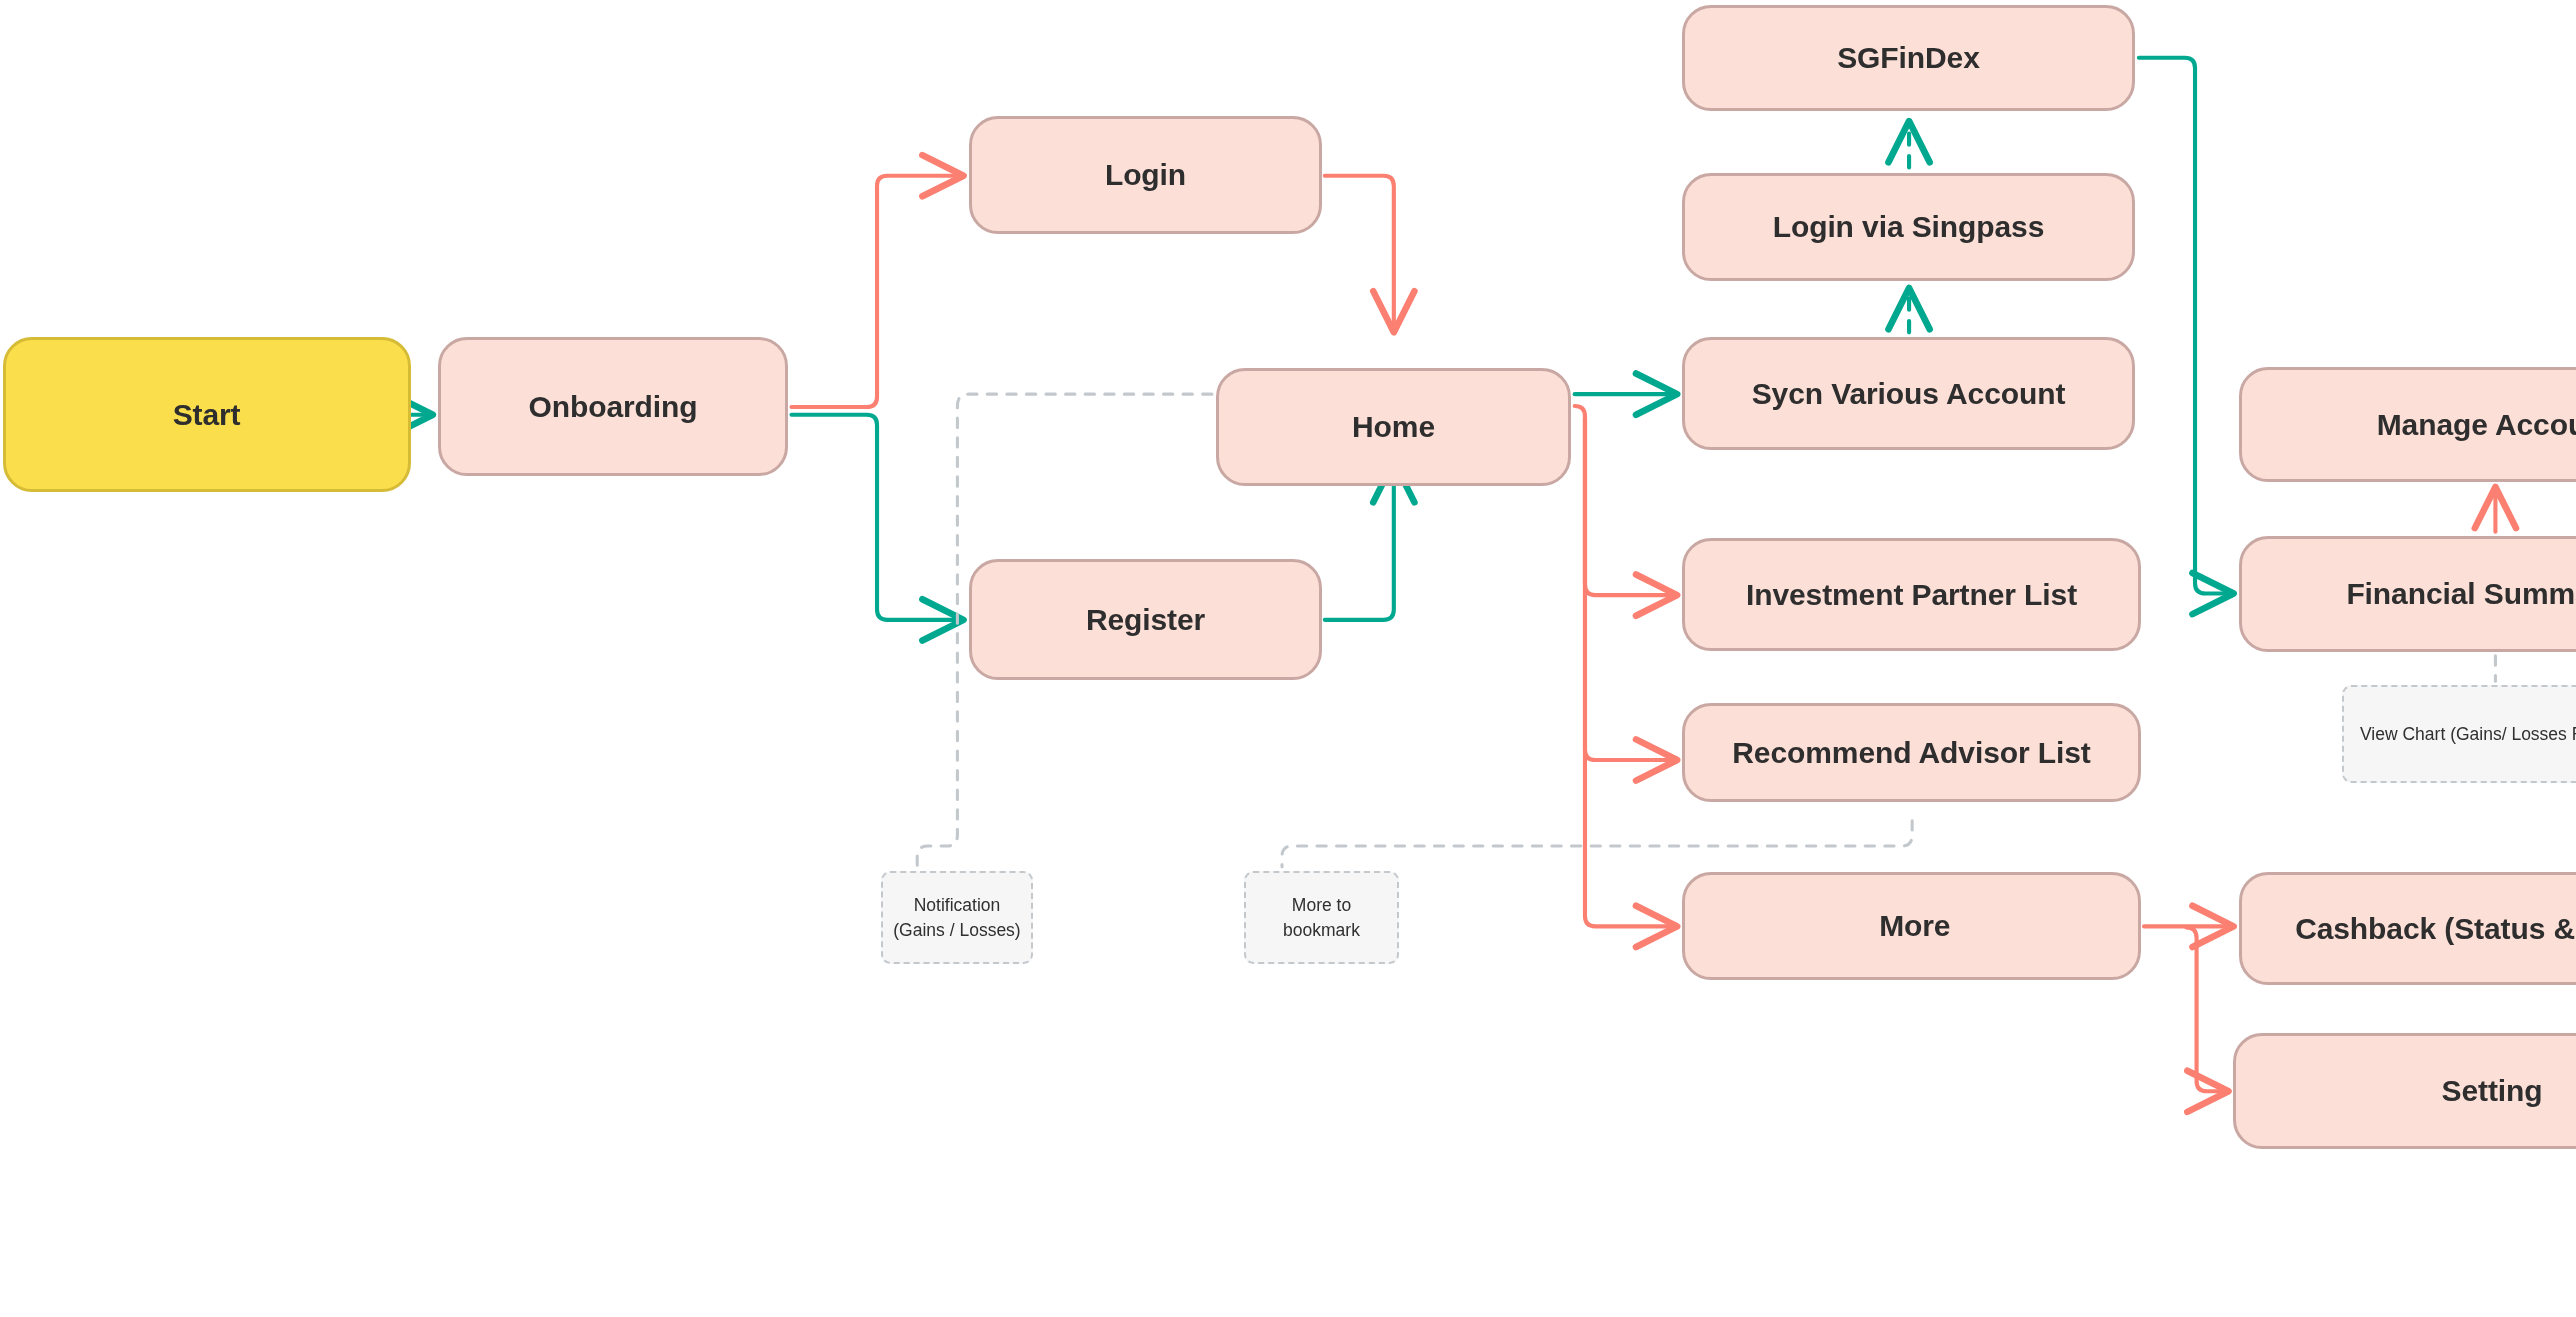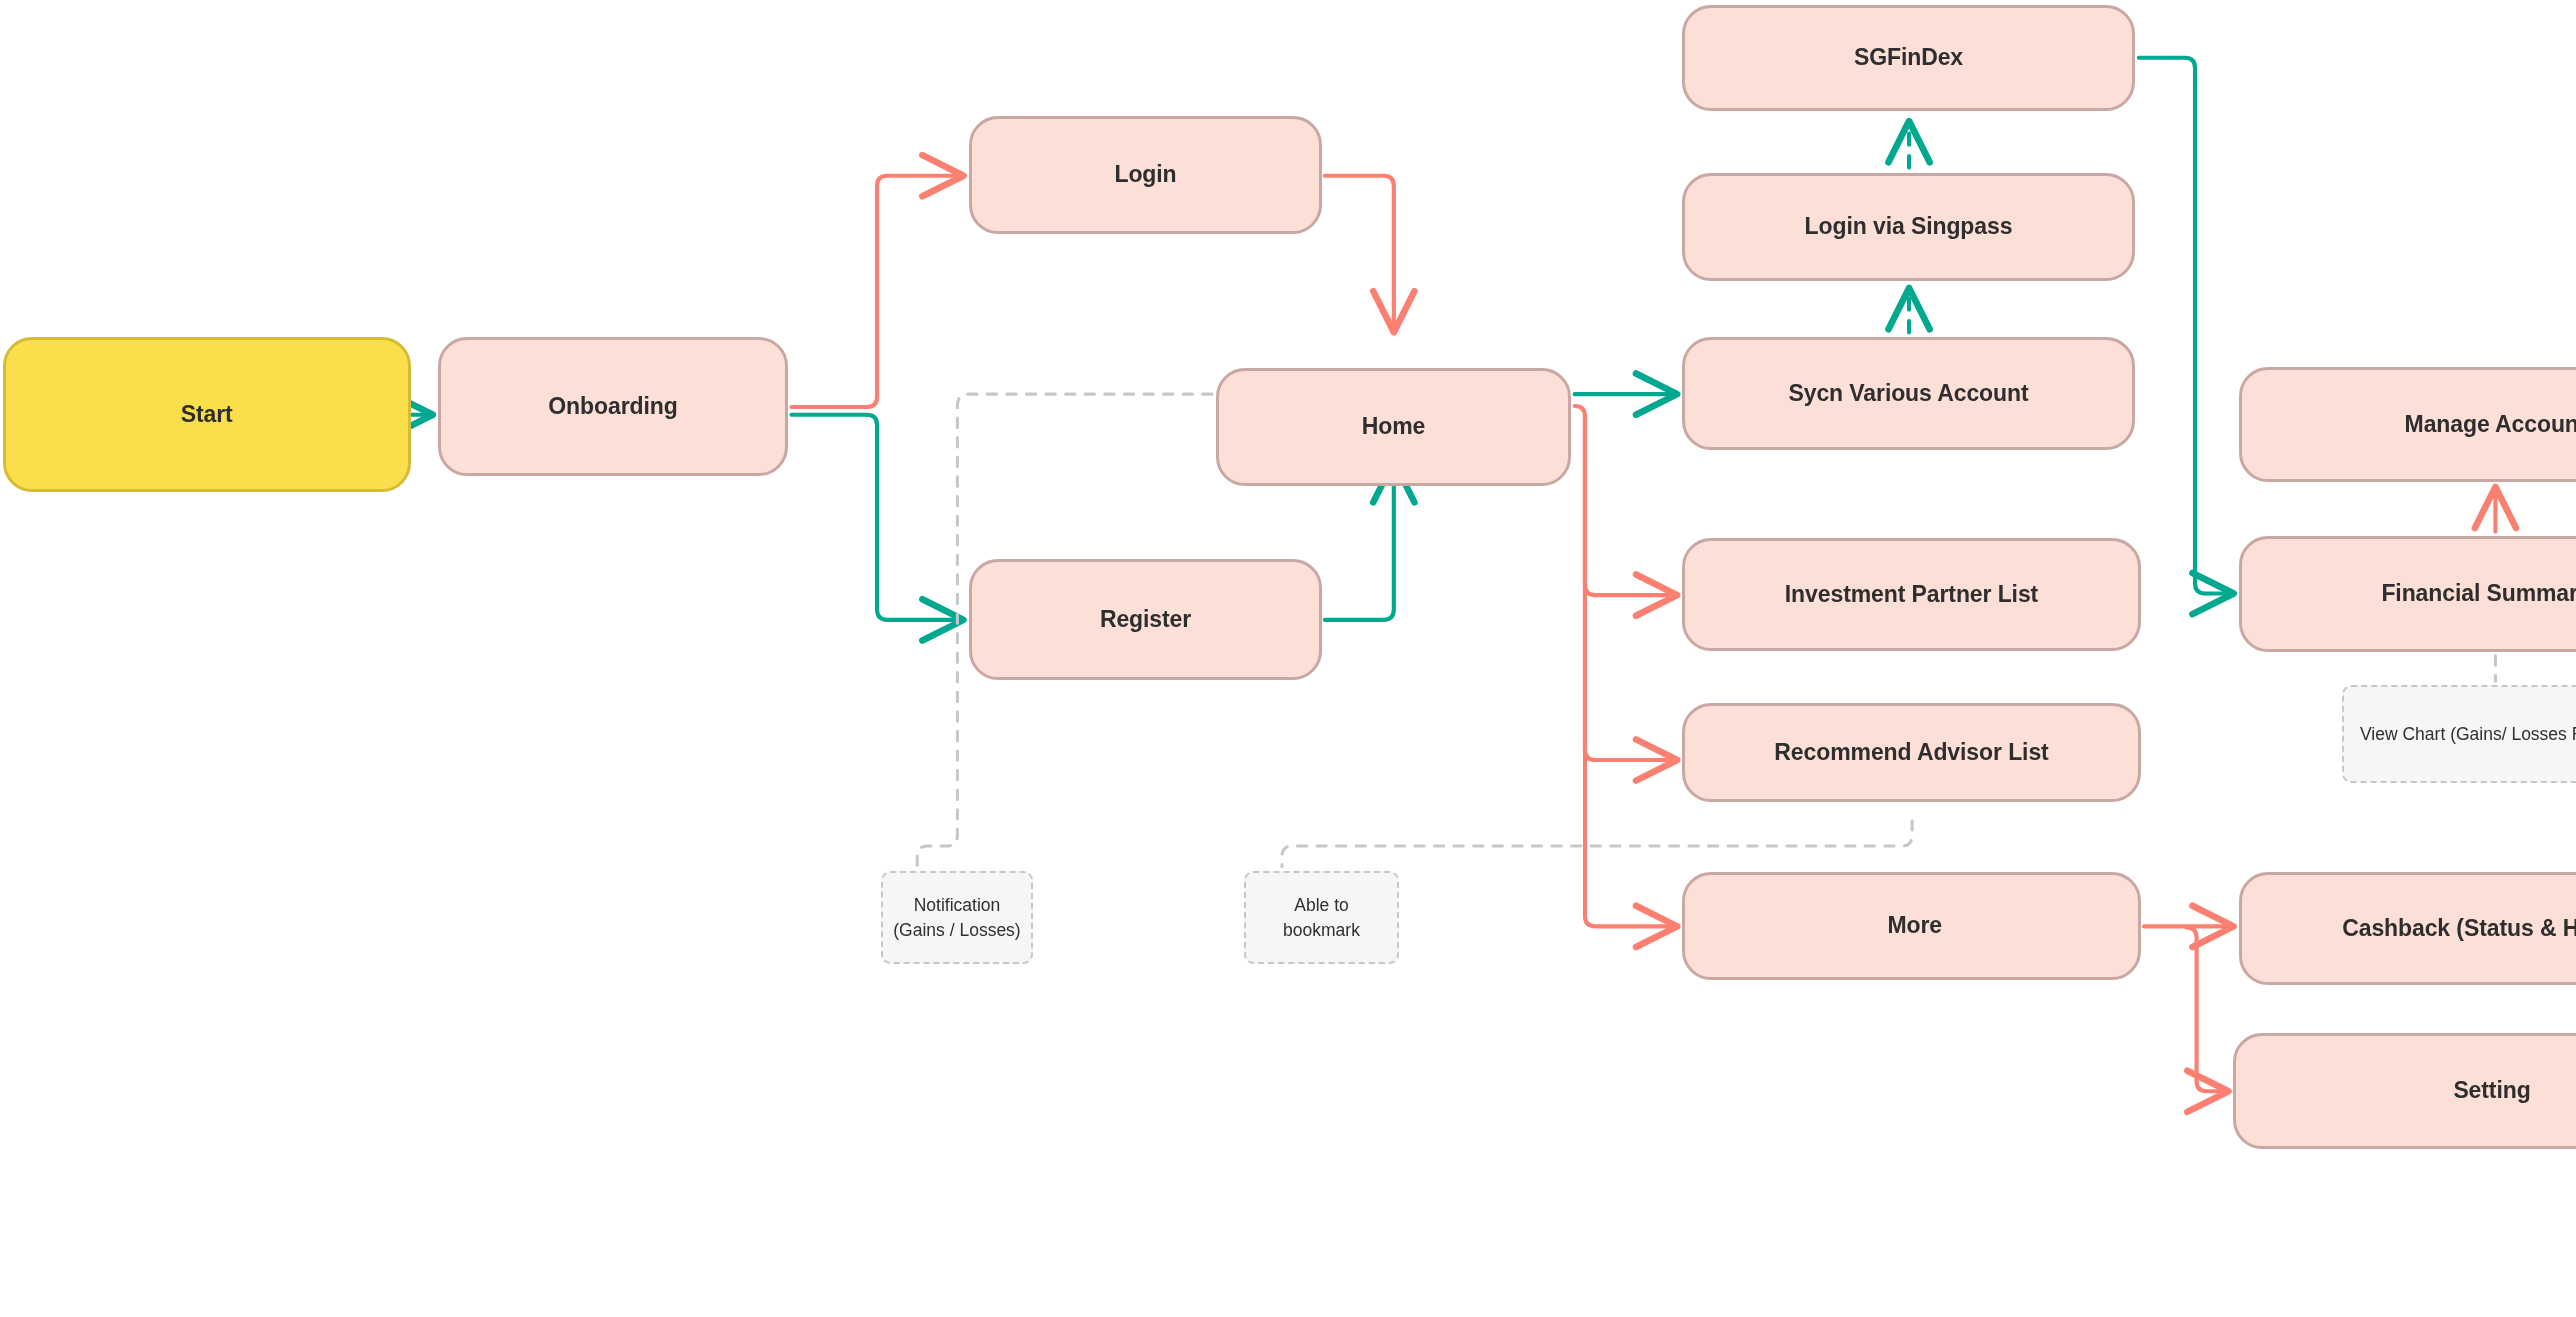--- a/index.html
+++ b/index.html
@@ -11,21 +11,21 @@
   .node{
     position:absolute;
     box-sizing:border-box;
     display:flex;align-items:center;justify-content:center;
     text-align:center;
     border-radius:29px;
     border:3.6px solid #c9a8a4;
     background:#fcdfd7;
     color:#2e2e2e;
     font-weight:700;
-    font-size:23px;
+    font-size:30px;
     letter-spacing:-0.1px;
     line-height:1.2;
     padding:0 13.4px;
   }
   .node.terminal{
     background:#fade4b;
     border-color:#d6bb36;
   }
   .note{
     position:absolute;
@@ -168,17 +168,17 @@
 
   <div class="note" style="left:2342px;top:685px;width:309px;height:98px;">
     <span>View Chart (Gains/ Losses Reports</span>
   </div>
 
   <div class="note" style="left:881px;top:871px;width:152px;height:93px;">
     <span>Notification (Gains / Losses)</span>
   </div>
 
   <div class="note" style="left:1244px;top:871px;width:155px;height:93px;">
-    <span>Able to bookmark</span>
+    <span>More to bookmark</span>
   </div>
 
 </div>
 
 
 </body></html>

